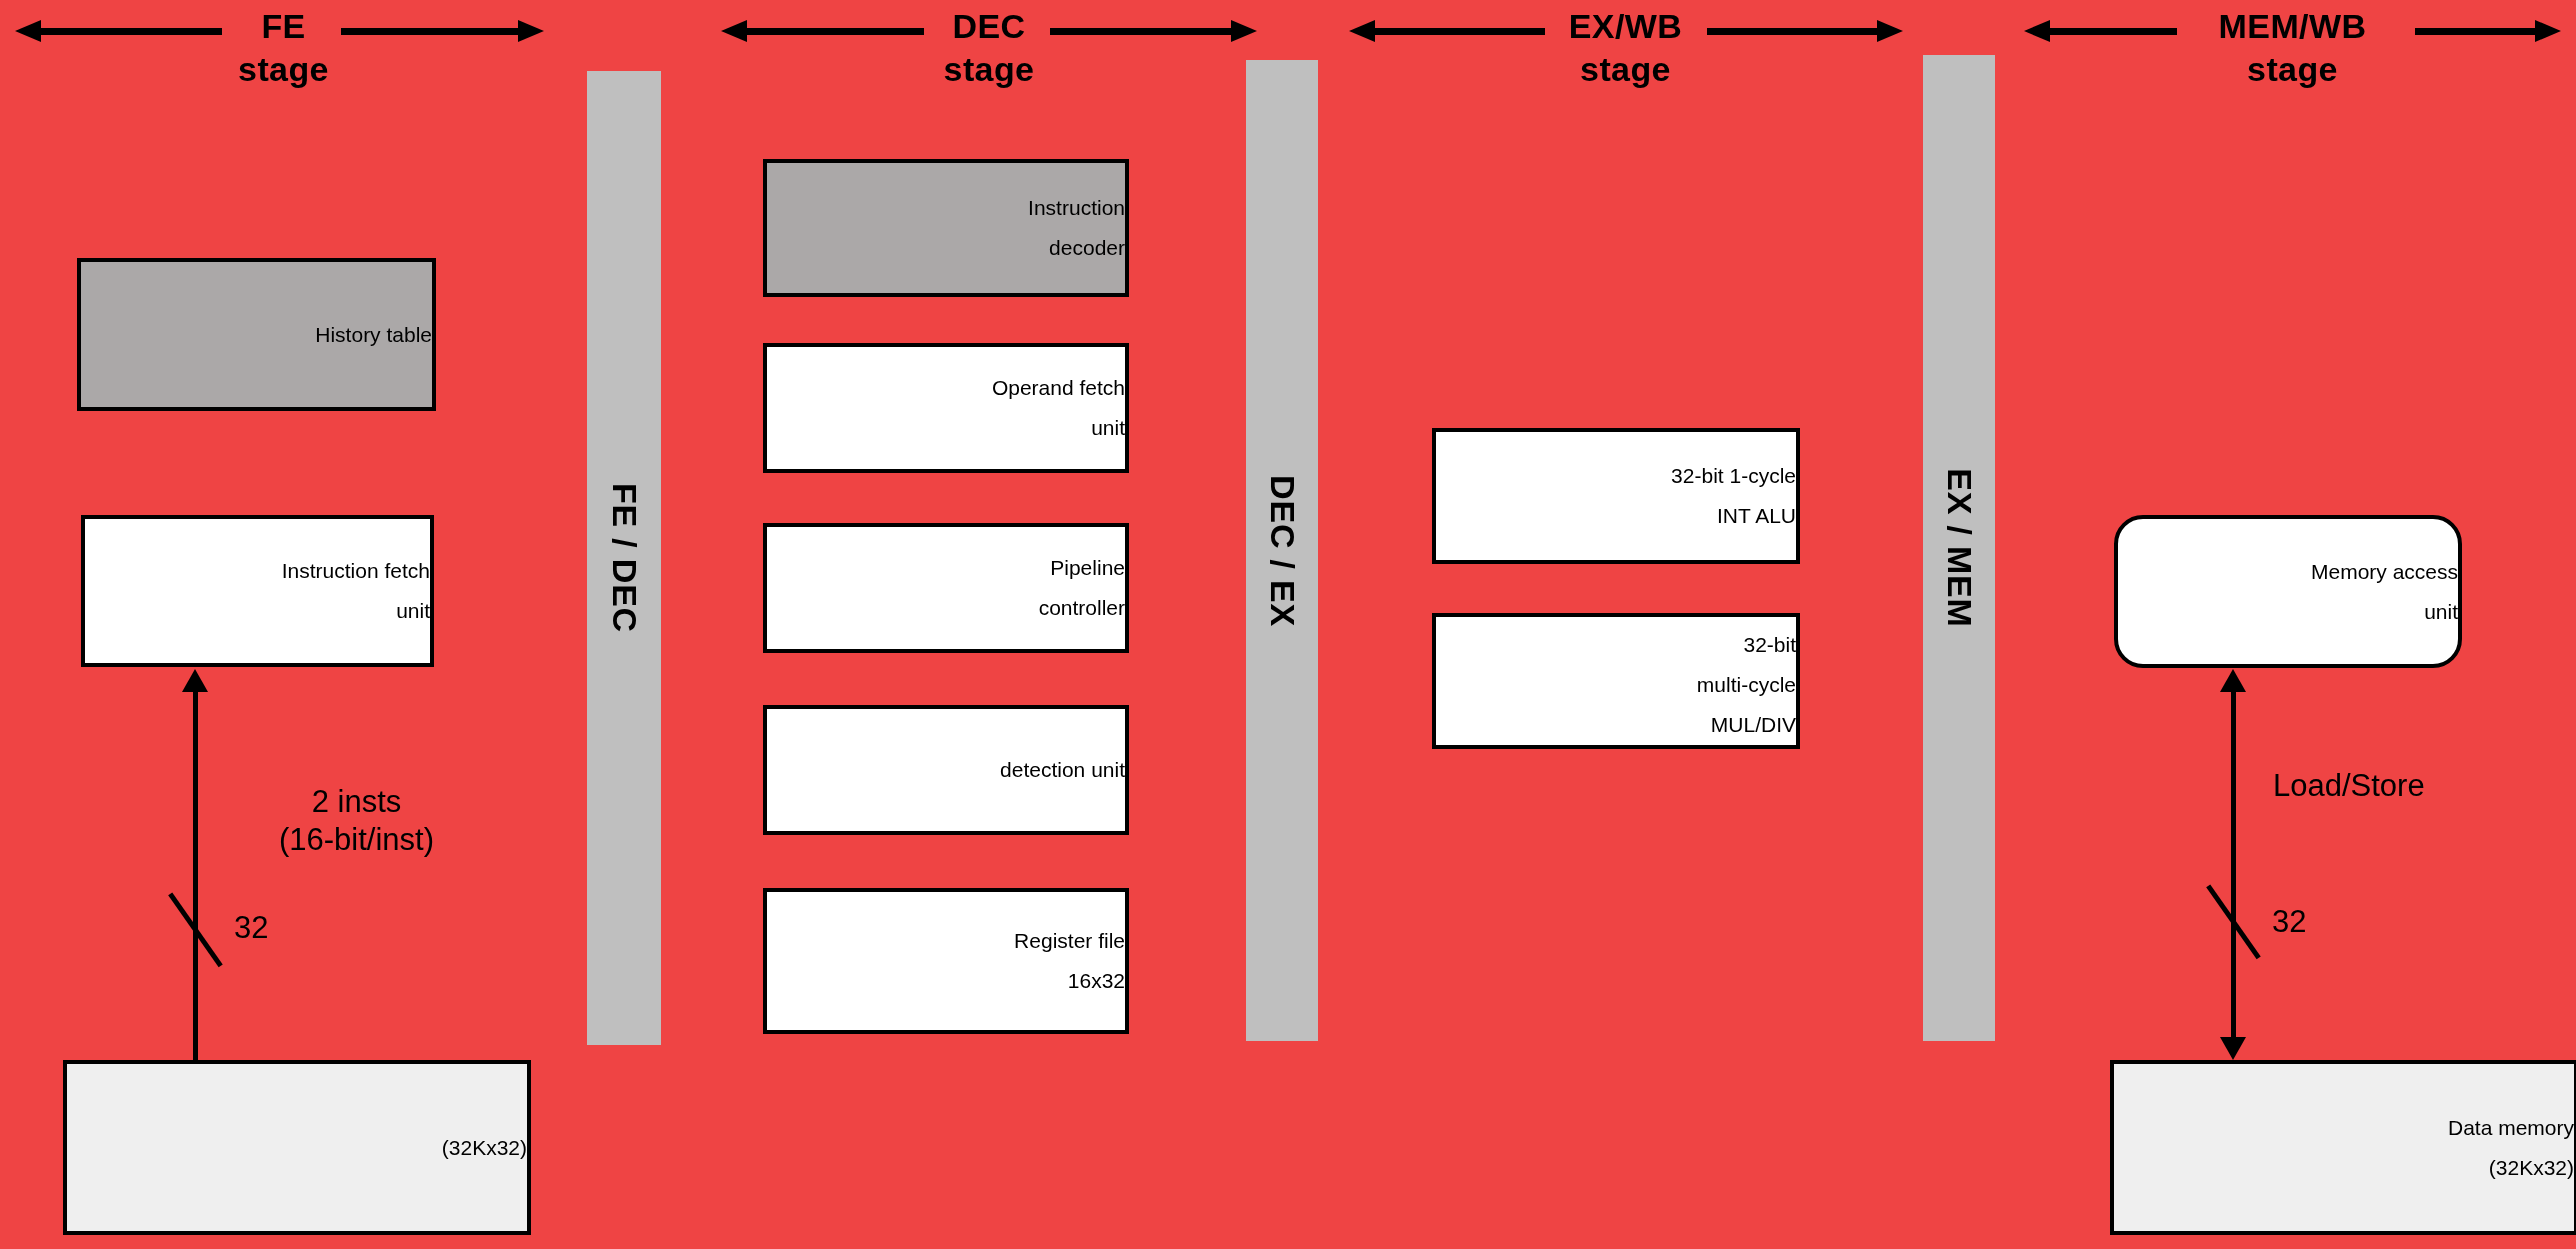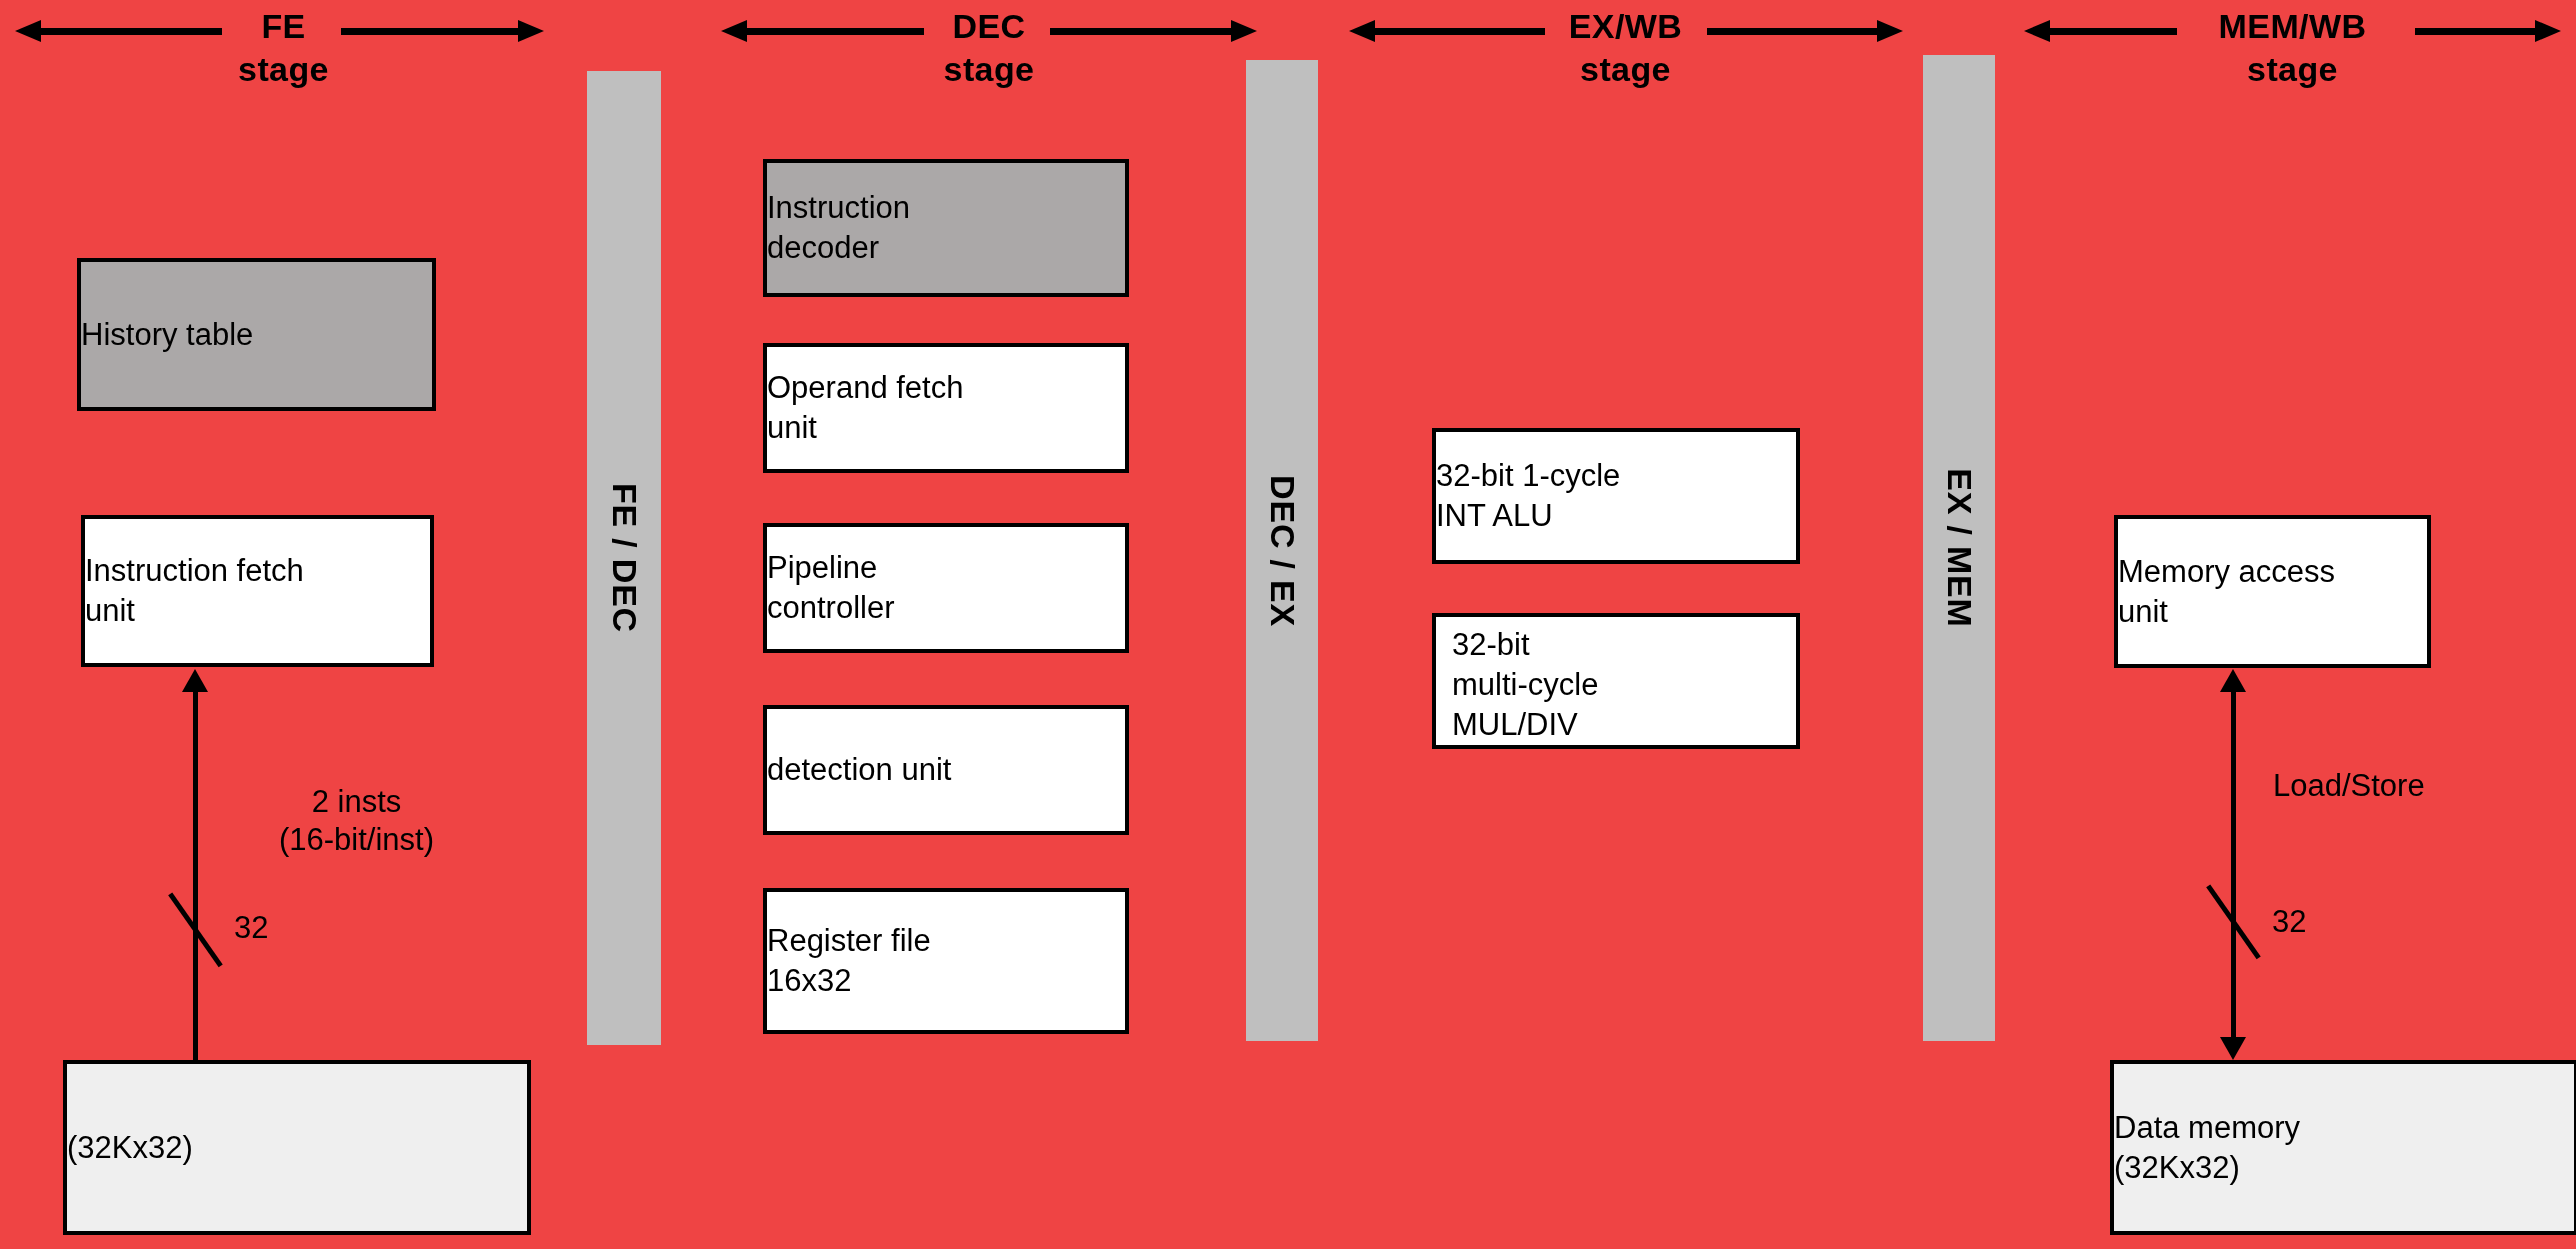--- a/index.html
+++ b/index.html
@@ -59,22 +59,22 @@
 
   
   .box {
     position: absolute;
     box-sizing: border-box;
     border: 4.6px solid #000;
     background: #ffffff;
     display: flex;
     align-items: center;
     justify-content: center;
-    text-align: left;
-    font-size: 31px;
+    text-align: right;
+    font-size: 21px;
     line-height: 40px;
   }
   .box.gray  { background: #ABA8A8; }
   .box.light { background: #EFEFEF; }
   .box .txt { display: block; width: 100%; }
   .box .txt span { display: block; }
 
   
   .box.overflow { align-items: flex-start; padding-top: 7.7px; }
   .box.overflow .txt { overflow: visible; margin-left: 16px; }
@@ -279,21 +279,21 @@
       <span>32-bit</span>
       <span>multi-cycle</span>
       <span>MUL/DIV</span>
     </span>
   </div>
 
   <div class="pipe-bar" style="left:1923px; top:55px; width:72px; height:986px;">
     <div class="vlabel">EX / MEM</div>
   </div>
 
-  <div class="box" style="left:2114px; top:515px; width:317px; height:153px;">
+  <div class="box" style="left:2114px; top:515px; width:348px; height:153px;border-radius:29px;">
     <span class="txt">
       <span>Memory access</span>
       <span>unit</span>
     </span>
   </div>
 
   <div class="vline" style="left:2231px; top:690px; height:347px;"></div>
   <div class="vhead up" style="left:2220px; top:669px;"></div>
   <div class="vhead down" style="left:2220px; top:1037px;"></div>
   <div class="slash" style="left:2231px; top:878px; height:88px;"></div>

